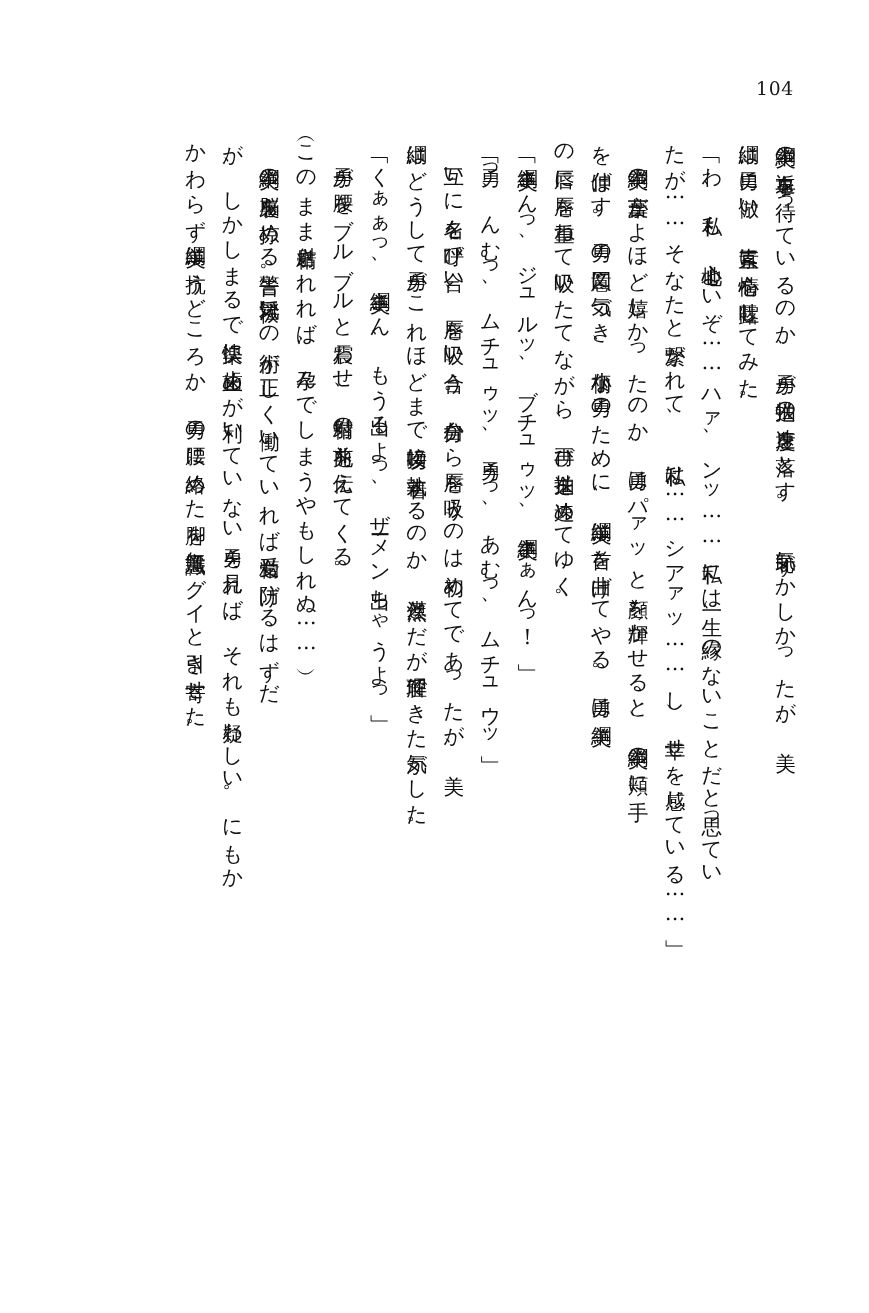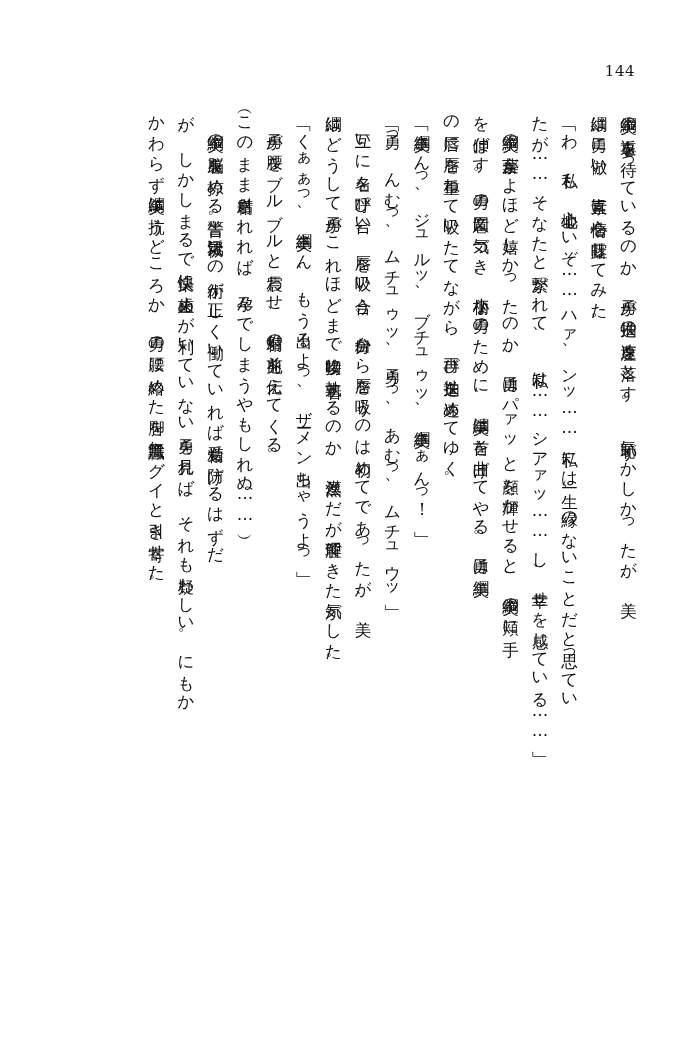--- a/index.html
+++ b/index.html
@@ -55,21 +55,21 @@
   }
   .vline.indent {
     padding-top: 17px;
   }
 </style>
 </head>
 <body>
 
 <div class="page">
 
-  <div class="page-number">144</div>
+  <div class="page-number">104</div>
 
   <div class="text-body">
       <div class="vline">美綱の返事を待っているのか、勇が抽送の速度を落とす。　気恥ずかしかったが、美</div>
       <div class="vline">綱は勇に倣い、素直に心情を吐露してみた。</div>
       <div class="vline indent">「わ、私も、心地よいぞ……ハァ、ンッ……私には一生、縁のないことだと思ってい</div>
       <div class="vline">たが……そなたと繋がれて、　私は……シアァッ……し、幸せを感じている……」</div>
       <div class="vline">　美綱の言葉がよほど嬉しかったのか、勇はパァッと顔を輝かせると、美綱の頬に手</div>
       <div class="vline">を伸ばす。勇の意図に気づき、小柄な勇のために、美綱は首を曲げてやる。勇は美綱</div>
       <div class="vline">の唇に唇を重ねて吸いたてながら、再び抽送を速めてゆく。</div>
       <div class="vline indent">「美綱さんっ、ジュルッ、ブチュゥッ、美綱さぁんっ!」</div>

